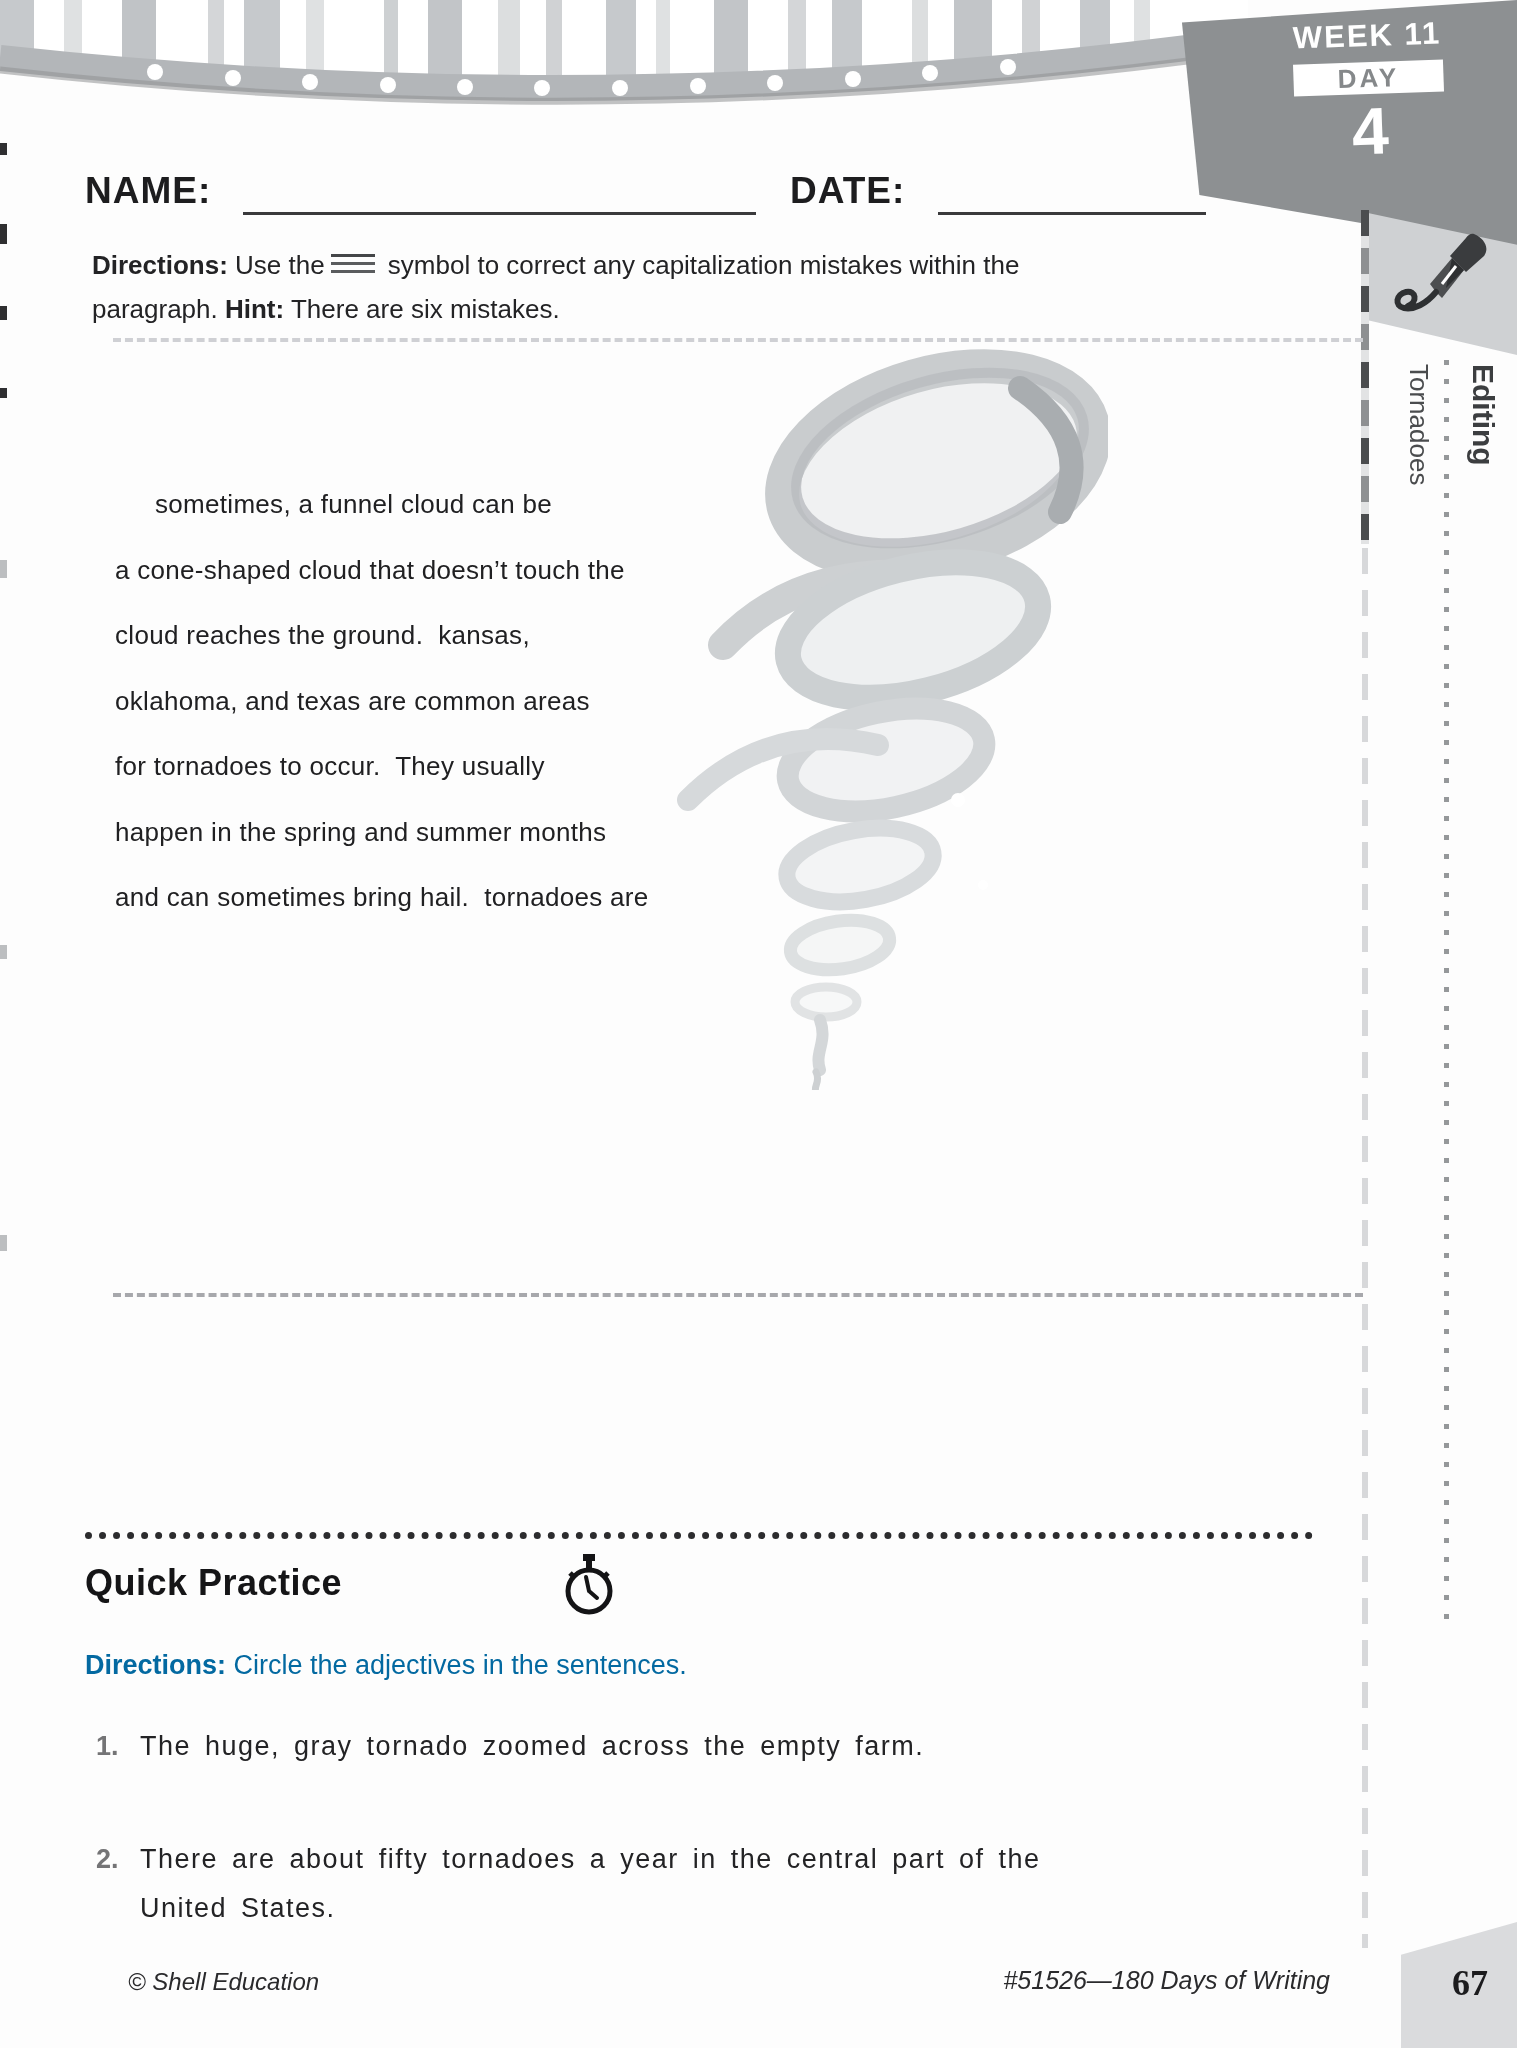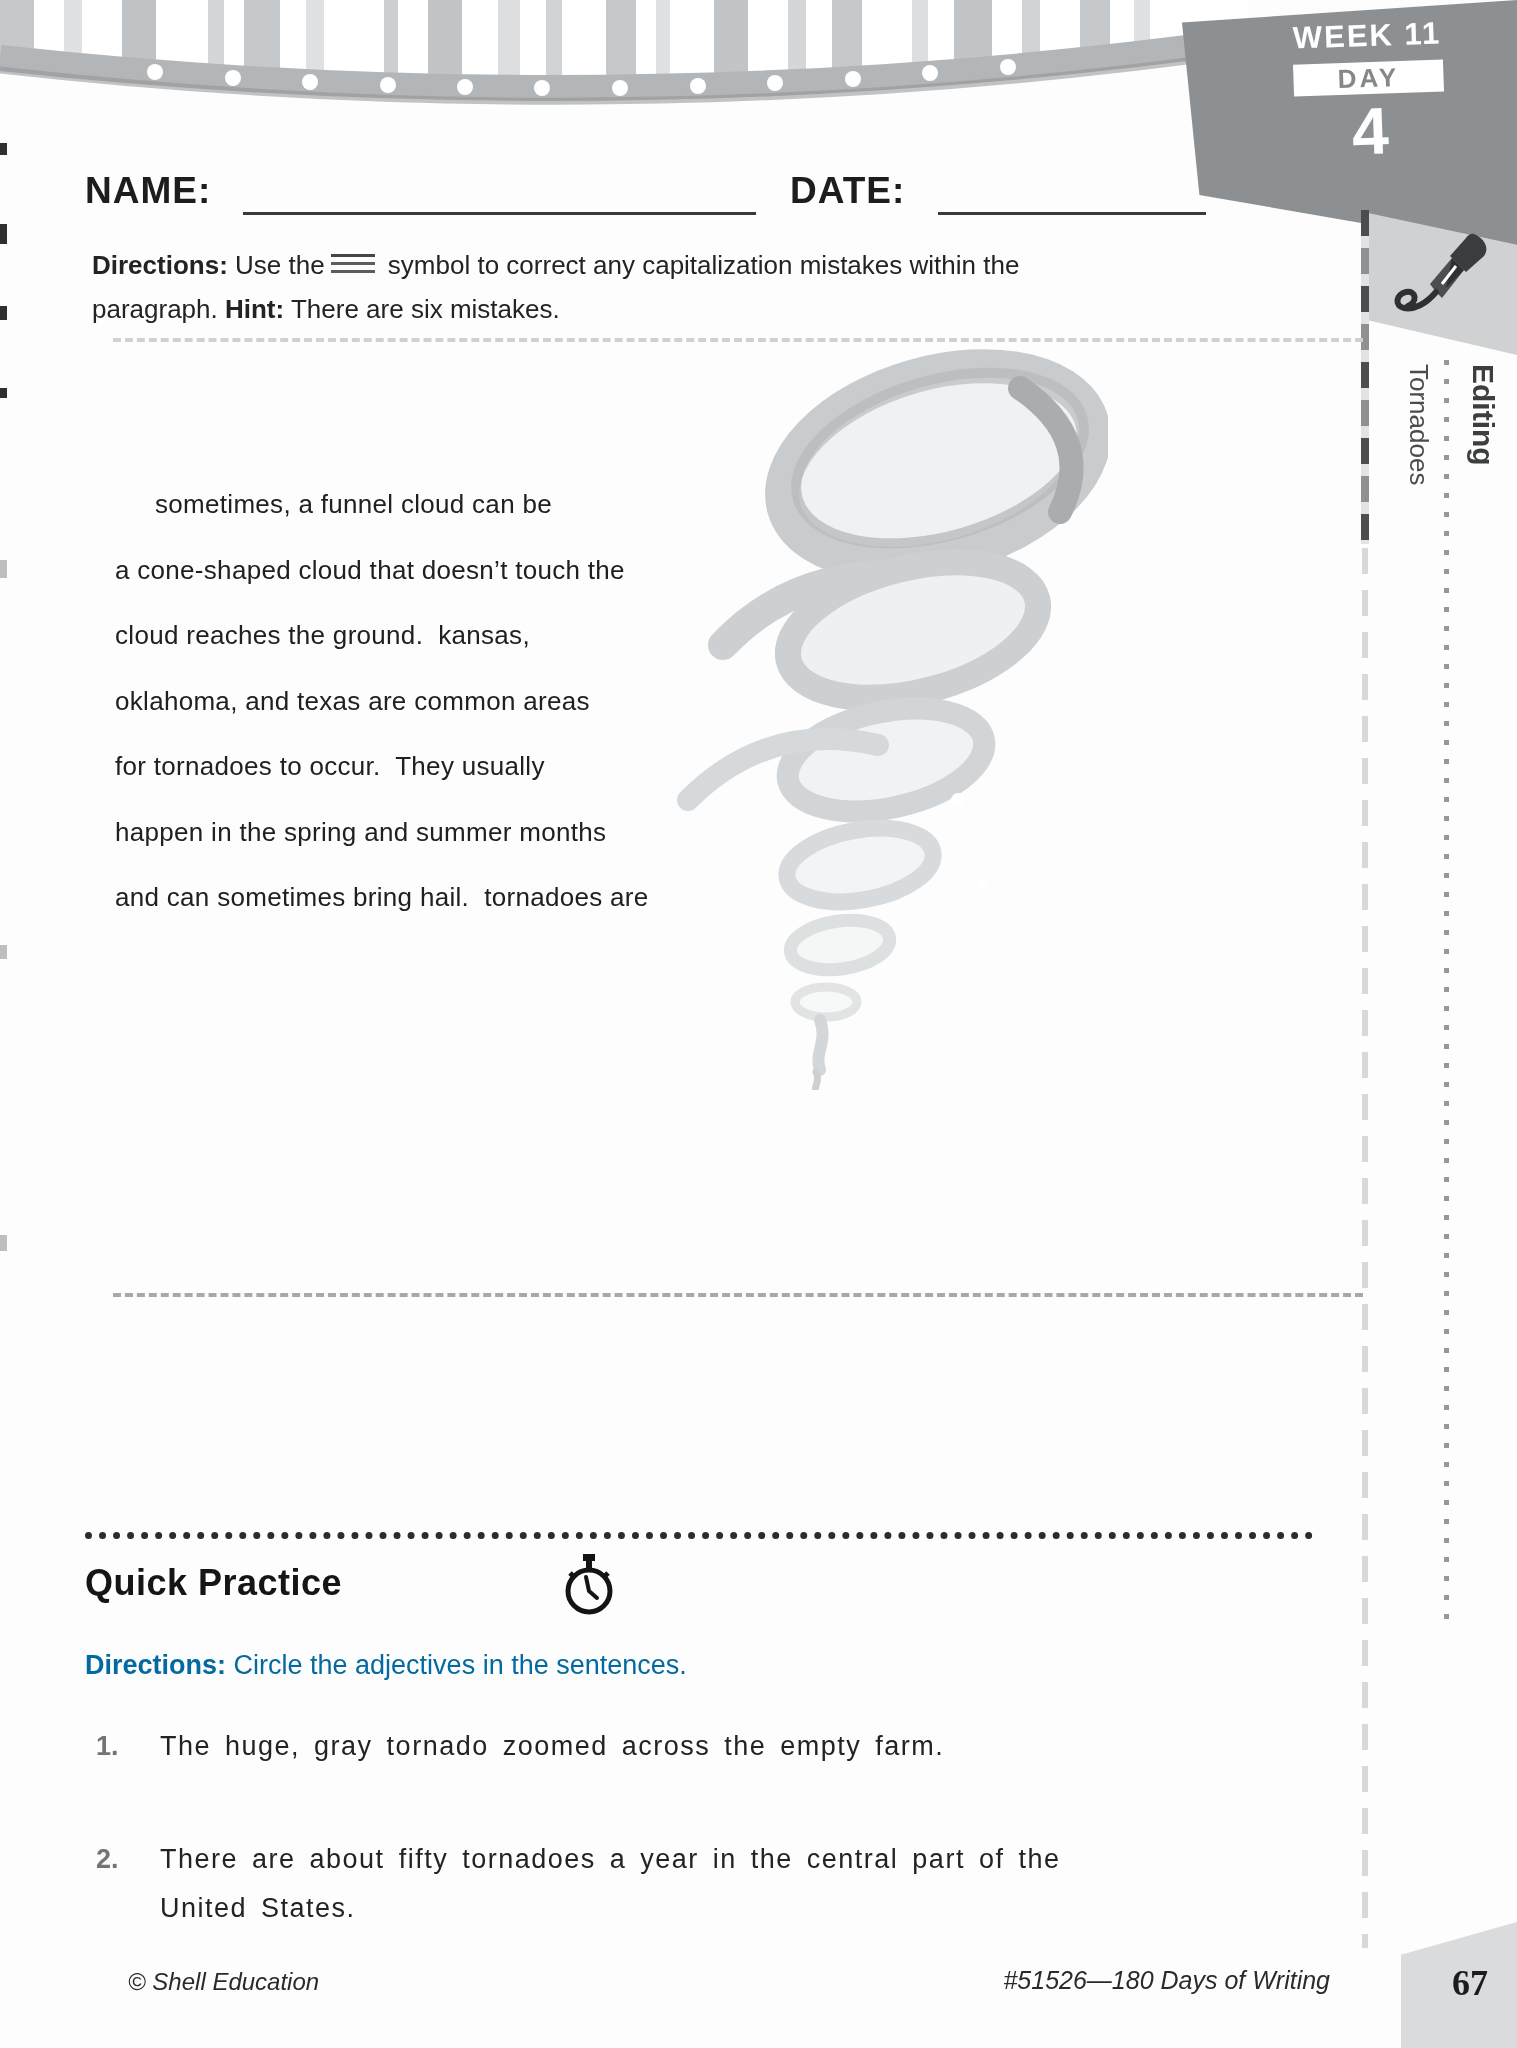--- a/index.html
+++ b/index.html
@@ -69,21 +69,21 @@
 
   
   .dotted-sep{position:absolute;left:85px;top:1532px;width:1228px;height:0;
      border-top:7px dotted #2c2c2e;}
   .qp-title{position:absolute;left:85px;top:1562px;font-weight:bold;font-size:36px;letter-spacing:0.5px;color:#151517;}
   .stopwatch{position:absolute;left:560px;top:1552px;}
   .directions2{position:absolute;left:85px;top:1650px;font-size:27px;color:#0369a1;}
 
   .qp-item{position:absolute;left:96px;width:1010px;font-size:27px;line-height:49px;}
   .qp-num{position:absolute;left:0;top:0;font-weight:bold;color:#747476;}
-  .qp-text{display:block;margin-left:64px;letter-spacing:1.5px;word-spacing:5px;color:#232325;}
+  .qp-text{display:block;margin-left:44px;letter-spacing:1.5px;word-spacing:5px;color:#232325;}
   .qp-item-1{top:1722px;}
   .qp-item-2{top:1835px;}
 
   
   .footer-copy{position:absolute;left:85px;top:1968px;font-style:italic;font-size:24px;color:#2a2a2c;margin-left:43px;}
   .footer-book{position:absolute;left:960px;top:1966px;width:370px;text-align:right;
      font-style:italic;font-size:25px;color:#2a2a2c;}
   .page-num-box{position:absolute;left:1401px;top:1922px;width:116px;height:126px;
      background:#dadbdd;clip-path:polygon(0 26%,100% 0,100% 100%,0 100%);}
   .page-num{position:absolute;left:1452px;top:1962px;font-weight:bold;font-size:36px;color:#1c1c1e;font-family:Liberation Serif, serif;}

